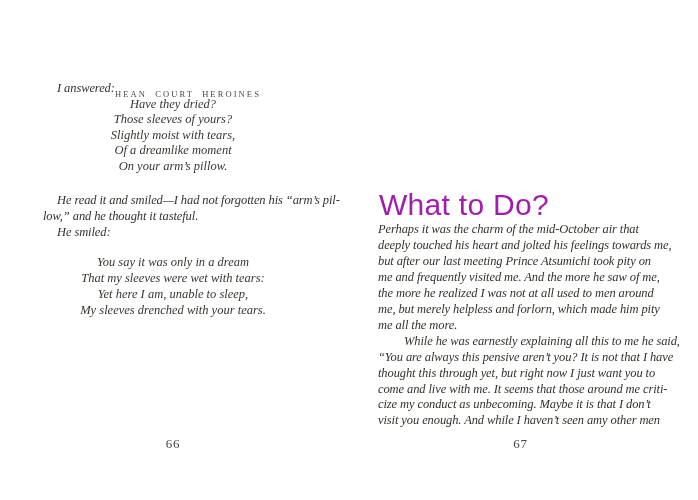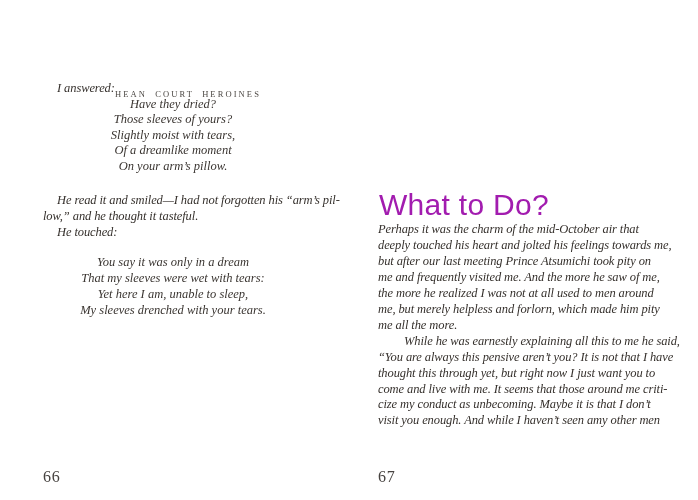--- a/index.html
+++ b/index.html
@@ -45,24 +45,24 @@
     font-size: 12.5px;
     color: #3a3531;
   }
   .poem .line { white-space: nowrap; }
   .poem-first  { left: 43px; top: 97px;  width: 260px; line-height: 15.4px; }
   .poem-second { left: 43px; top: 254px; width: 260px; line-height: 16px; }
 
   .narrative-block { left: 43px; top: 192px; width: 300px; }
 
   .folio {
-    font-size: 16px;
+    font-size: 13px;
     letter-spacing: 0.8px;
+    text-align: center;
     color: #474340;
-    margin-top: 32px;
   }
   .folio-left  { left: 43px;  top: 436px; width: 260px; }
   .folio-right { left: 378px; top: 436px; width: 285px; }
 
   .chapter-heading {
     left: 379px; top: 188px;
     font-family: "Liberation Sans", sans-serif;
     font-weight: 300;
     font-size: 30px;
     line-height: 34px;
@@ -88,21 +88,21 @@
         <div class="line">Have they dried?</div>
         <div class="line">Those sleeves of yours?</div>
         <div class="line">Slightly moist with tears,</div>
         <div class="line">Of a dreamlike moment</div>
         <div class="line">On your arm’s pillow.</div>
       </div>
 
     <div class="abs prose lh-left narrative-block">
         <div class="line indent">He read it and smiled—I had not forgotten his “arm’s pil-</div>
         <div class="line">low,” and he thought it tasteful.</div>
-        <div class="line indent">He touched:</div>
+        <div class="line indent">He smiled:</div>
       </div>
 
     <div class="abs poem poem-second">
         <div class="line">You say it was only in a dream</div>
         <div class="line">That my sleeves were wet with tears:</div>
         <div class="line">Yet here I am, unable to sleep,</div>
         <div class="line">My sleeves drenched with your tears.</div>
       </div>
 
     <div class="abs folio folio-left">66</div>

